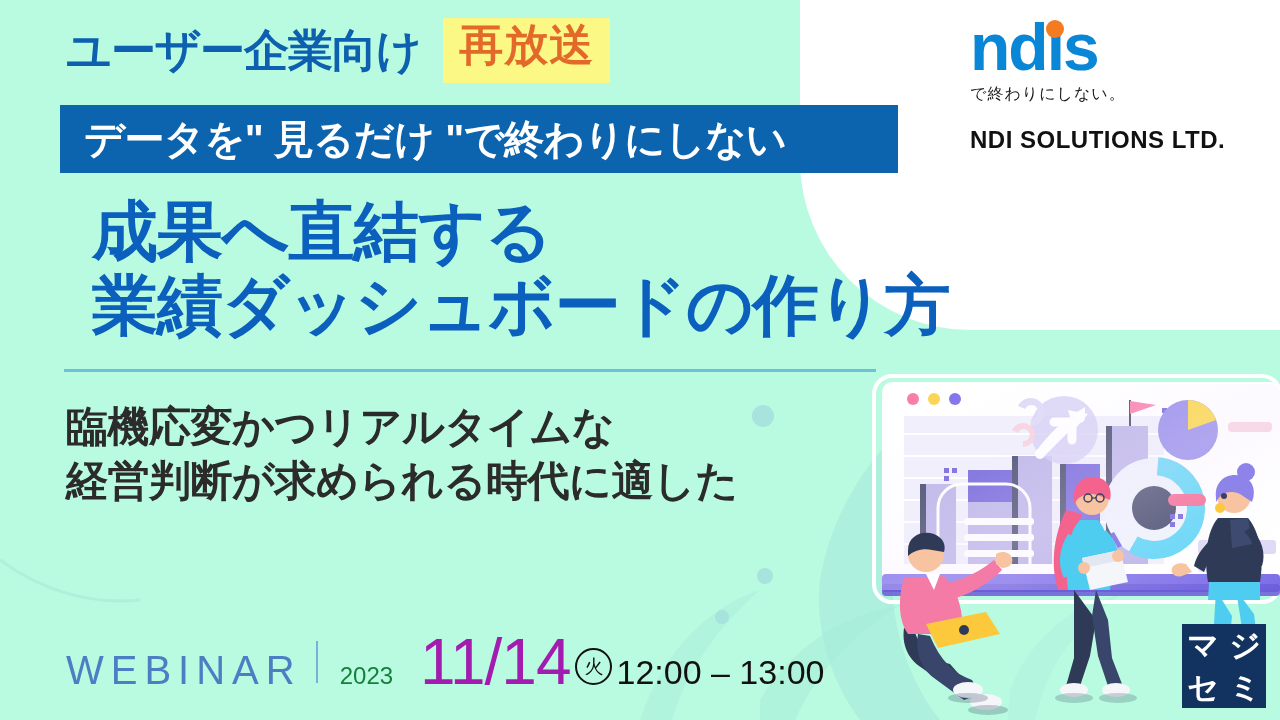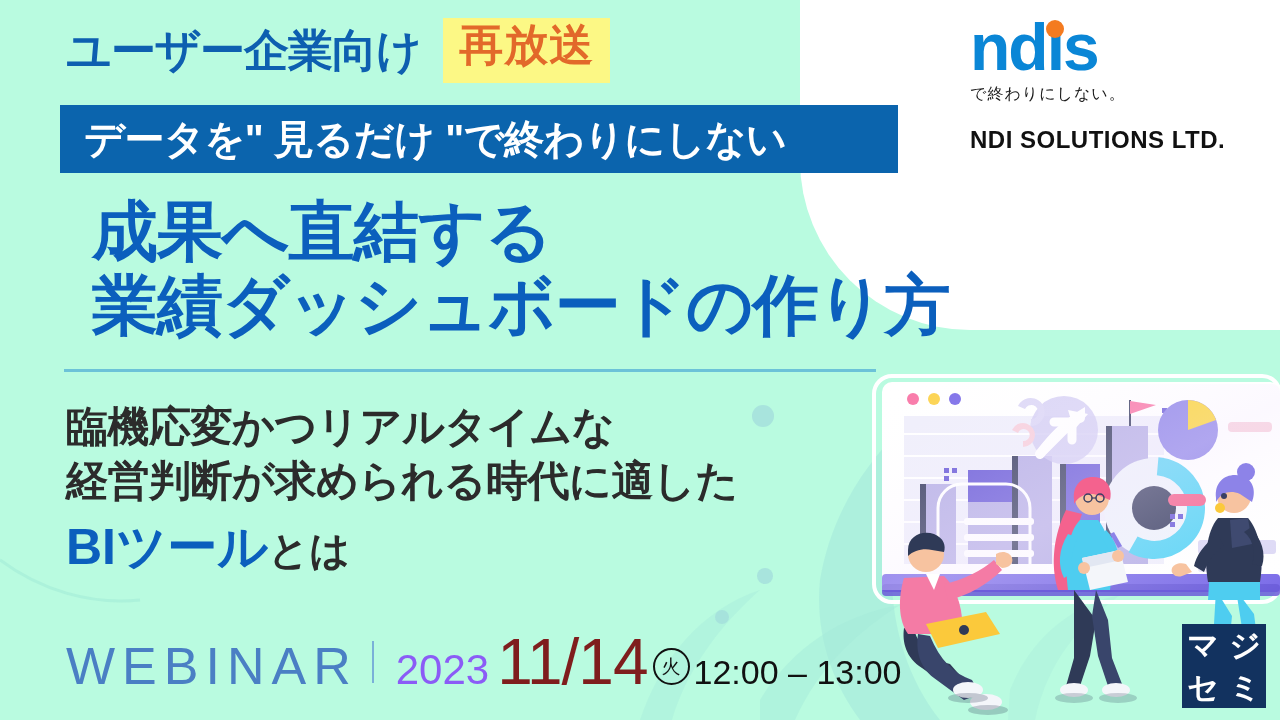--- a/index.html
+++ b/index.html
@@ -110,33 +110,33 @@
   .bi-blue { color:#0b5fbd; }
   .bi-dark { color:#2b2b2b; font-size:40px; }
 
   
   .footer-row {
     position:absolute; left:66px; top:630px;
     display:flex; align-items:baseline; gap:0;
     z-index:7;
   }
   .webinar-word {
-    color:#4a7fc4; font-size:52px; font-weight:normal;
+    color:#4a7fc4; font-size:40px; font-weight:normal;
     letter-spacing:7px; line-height:1;
   }
   .foot-sep {
     display:inline-block;
     width:2px; height:42px; background:#7ab0d8;
     margin:0 22px 0 14px;
     align-self:center;
   }
-  .year { color:#8b5cf6; font-size:42px; letter-spacing:0px; line-height:1; }
+  .year { color:#15803d; font-size:24px; letter-spacing:0px; line-height:1; }
   .bigdate {
-    color:#7f1d1d; font-size:64px; font-weight:normal;
-    line-height:1; margin-left:8px; letter-spacing:-1px;
+    color:#a21caf; font-size:64px; font-weight:normal;
+    line-height:1; margin-left:27px; letter-spacing:-1px;
   }
   .dow-circle {
     display:inline-flex; align-items:center; justify-content:center;
     width:37px; height:37px;
     border:2px solid #111; border-radius:50%;
     font-size:19px; color:#111; line-height:1;
     margin-left:5px; align-self:center;
     position:relative; top:4px;
   }
   .time { color:#111; font-size:34px; line-height:1; margin-left:4px; letter-spacing:0px; }
@@ -389,23 +389,20 @@
   <div class="main-title">
     <div class="main-title-line">成果へ直結する</div>
     <div class="main-title-line">業績ダッシュボードの作り方</div>
   </div>
 
   <div class="divider"></div>
 
   <div class="subtitle">
     <div class="sub-line">臨機応変かつリアルタイムな</div>
     <div class="sub-line">経営判断が求められる時代に適した</div>
-    <div class="bi-line">
-      <span class="bi-blue">BIツール</span><span class="bi-dark">とは</span>
-    </div>
   </div>
 
   <div class="footer-row">
     <span class="webinar-word">WEBINAR</span>
     <span class="foot-sep"></span>
     <span class="year">2023</span>
     <span class="bigdate">11/14</span>
     <span class="dow-circle">火</span>
     <span class="time">12:00 – 13:00</span>
   </div>

